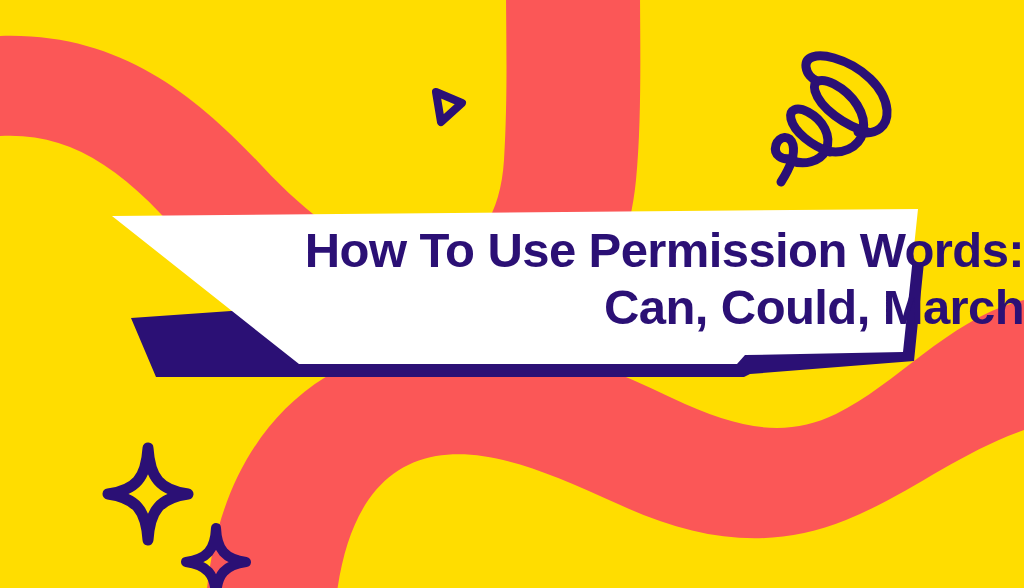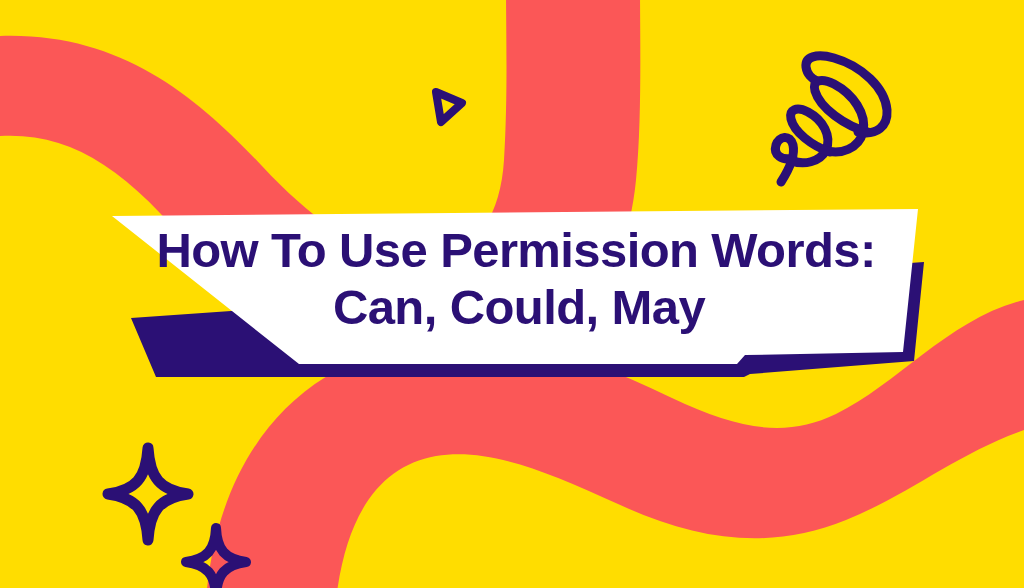--- a/index.html
+++ b/index.html
@@ -40,20 +40,21 @@
   }
   .title-line {
     display: block;
     color: #2b1075;
     font-family: "Liberation Sans", sans-serif;
     font-weight: bold;
     font-size: 49px;
     line-height: 57px;
     letter-spacing: -0.6px;
     white-space: nowrap;
+    text-align: right;
   }
   .title-line.line-1 { padding-left: 8px; }
   .title-line.line-2 { padding-left: 14px; }
 </style>
 </head>
 <body>
 
 <div id="canvas">
 
   <svg id="bg-layer" viewBox="0 0 1024 588" xmlns="http://www.w3.org/2000/svg">
@@ -121,16 +122,16 @@
              C 207,559 215,550 216,528 Z"></path>
   </svg>
 
   <svg id="banner-layer" viewBox="0 0 1024 588" xmlns="http://www.w3.org/2000/svg">
     <path fill="#2b1075" d="M131,318 L924,262 L914,361 L750,374 L744,377 L156,377 Z"></path>
     <path fill="#ffffff" d="M112,216 L918,209 L903,352 L745,355 L737,364 L299,364 Z"></path>
   </svg>
 
   <div id="title-block">
     <span class="title-line line-1">How To Use Permission Words:</span>
-    <span class="title-line line-2">Can, Could, May</span>
+    <span class="title-line line-2">Can, Could, March</span>
   </div>
 
 </div>
 
 </body></html>

